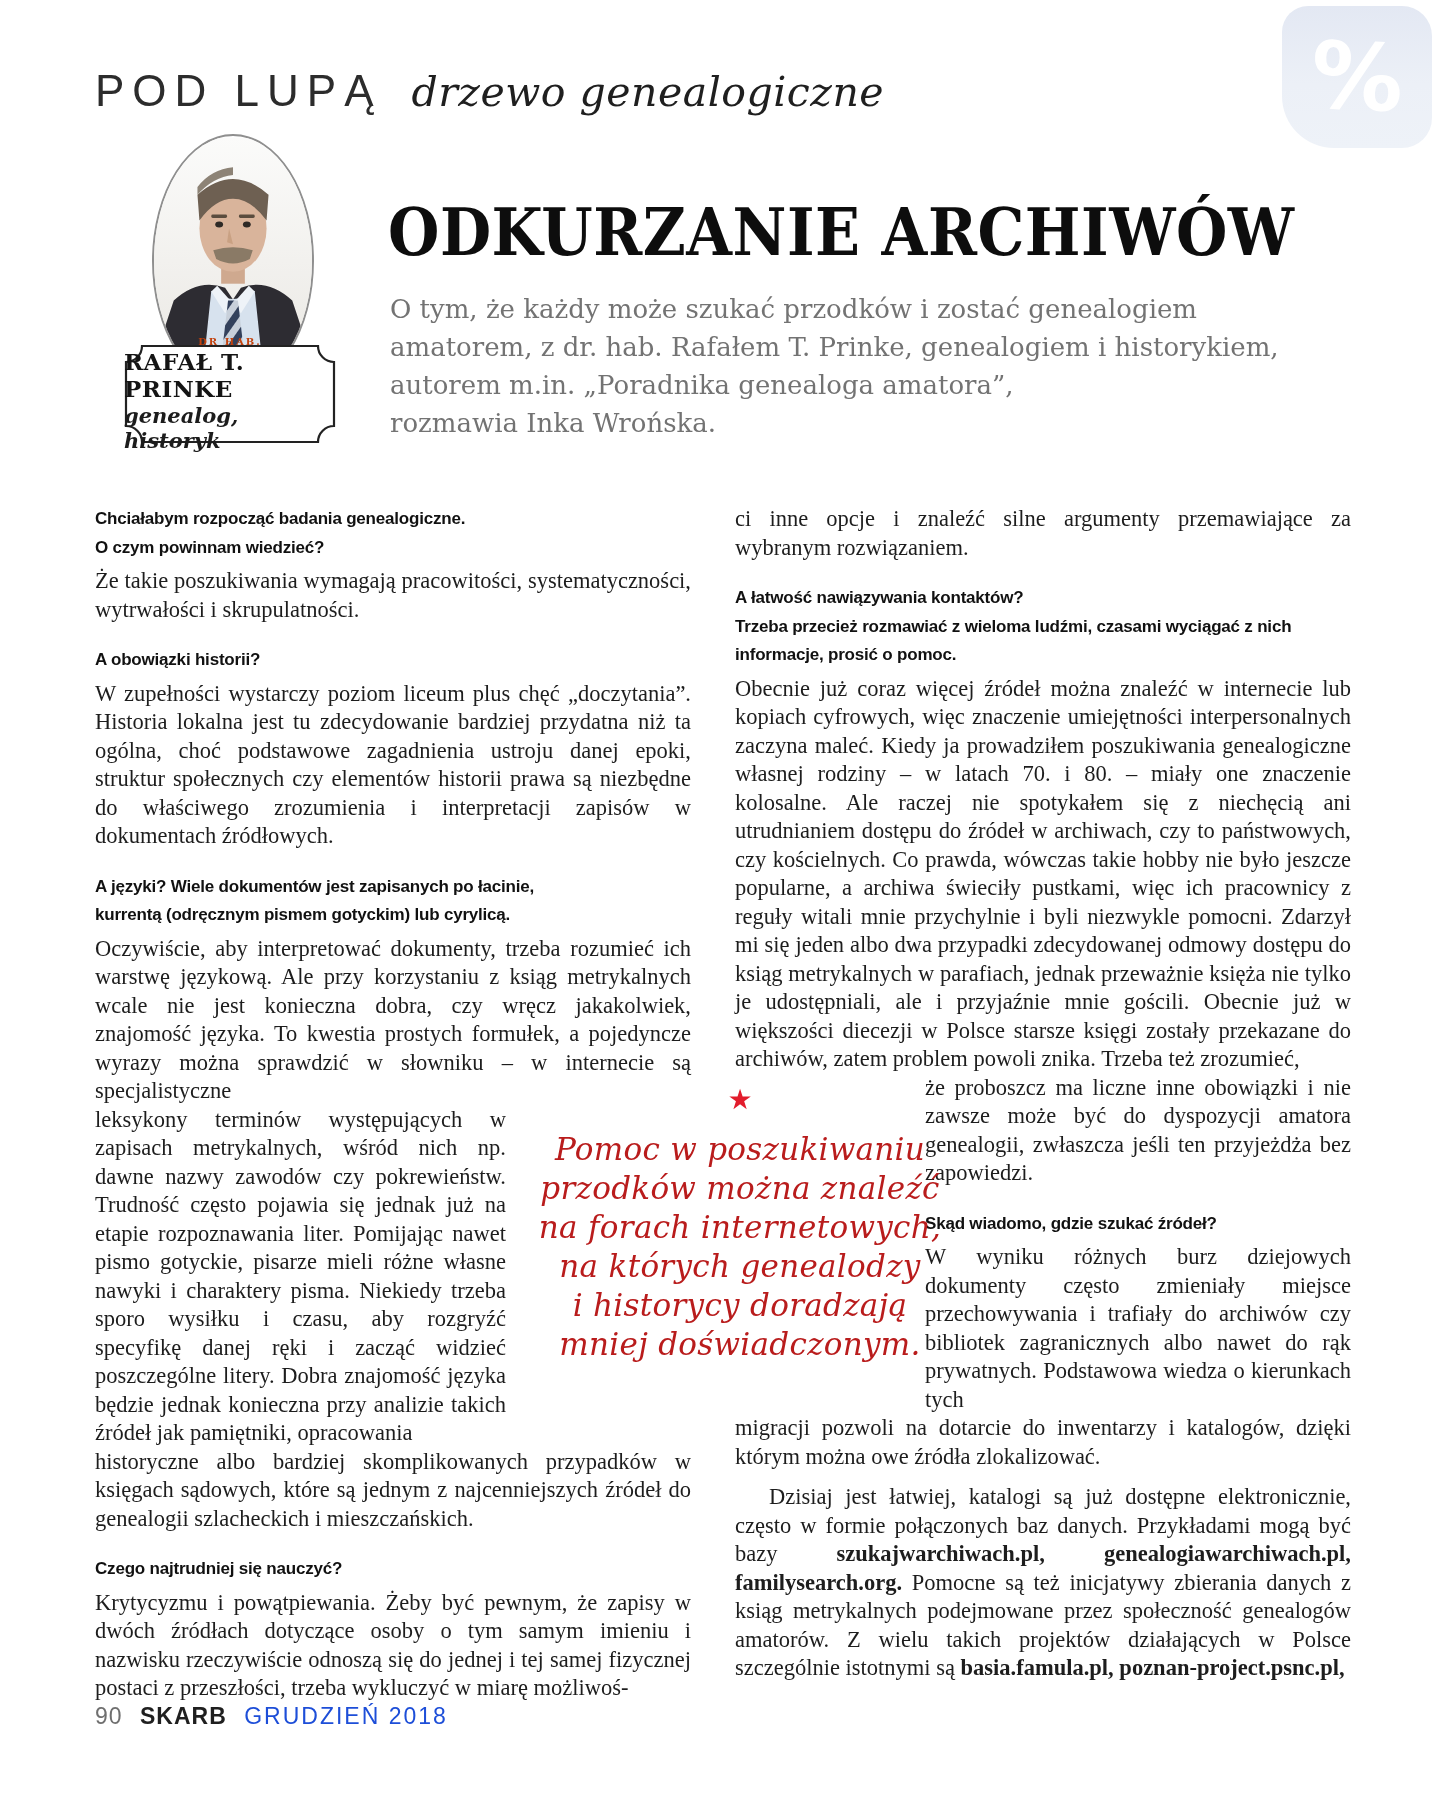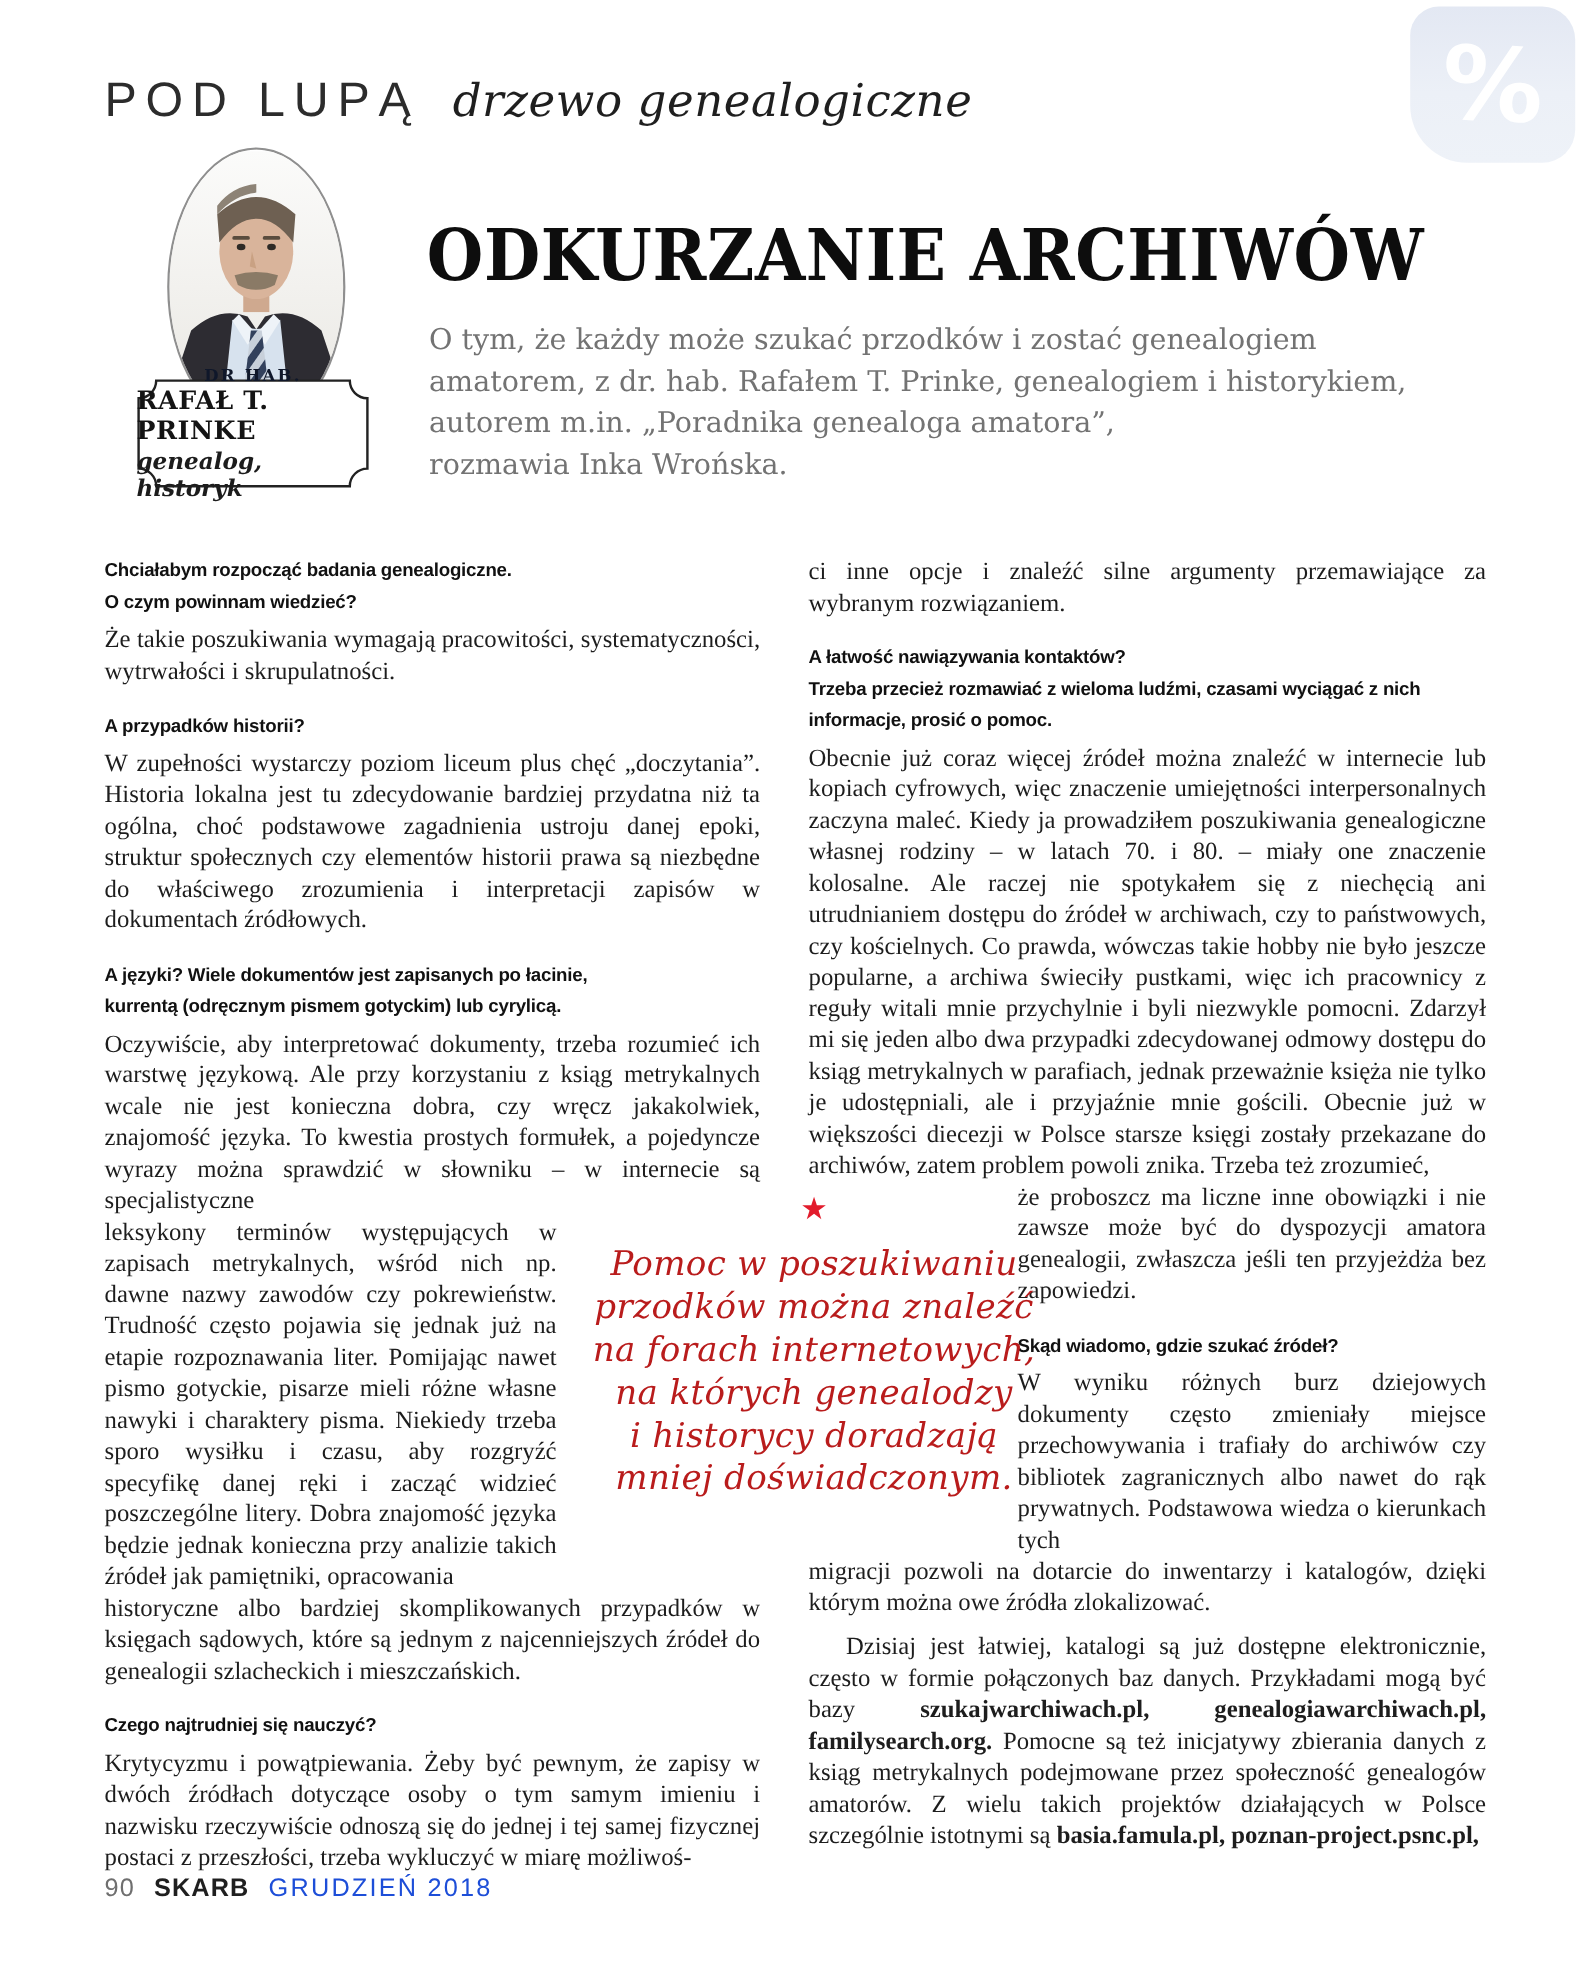--- a/index.html
+++ b/index.html
@@ -27,22 +27,22 @@
   .photo{position:absolute;left:152px;top:134px;width:158px;height:250px;border-radius:50%;
          border:2px solid #8f8f8f;box-shadow:inset 0 0 0 4px #ffffff,inset 0 0 0 5px #c6c6c6;
          overflow:hidden;background:#f4f3f0;}
   .photo svg{display:block;width:100%;height:100%;}
 
   
   .plaque{position:absolute;left:124px;top:344px;width:212px;height:100px;}
   .plaque svg{position:absolute;left:0;top:0;}
   .plaque-text{position:absolute;left:0;top:0;width:100%;height:100%;display:flex;
                flex-direction:column;align-items:center;justify-content:center;gap:1px;}
-  .plaque-degree{font-family:"DejaVu Serif",serif;font-weight:700;font-size:15px;
-                 letter-spacing:2px;color:#0f172a;}
+  .plaque-degree{font-family:"DejaVu Serif",serif;font-weight:700;font-size:10px;
+                 letter-spacing:2px;color:#c2410c;}
   .plaque-name{font-family:"DejaVu Serif",serif;font-weight:700;font-size:23px;
                letter-spacing:0.5px;color:#141414;}
   .plaque-role{font-family:"DejaVu Serif",serif;font-weight:700;font-style:italic;
                font-size:21px;color:#1c1c1c;}
 
   
   .article-title{position:absolute;left:388px;top:194px;font-family:"DejaVu Serif",serif;
                  font-weight:700;font-size:59px;letter-spacing:0.5px;color:#0d0d0d;
                  transform:scaleY(1.1);transform-origin:left top;white-space:nowrap;}
   .article-lead{position:absolute;left:390px;top:290px;width:990px;
@@ -139,21 +139,21 @@
   <div class="article-lead">O tym, że każdy może szukać przodków i zostać genealogiem
 amatorem, z dr. hab. Rafałem T. Prinke, genealogiem i historykiem,
 autorem m.in. „Poradnika genealoga amatora”,
 rozmawia Inka Wrońska.</div>
 
   <div class="columns">
     <div class="col col-left" id="col-left">
         <p class="q">Chciałabym rozpocząć badania genealogiczne.
 O czym powinnam wiedzieć?</p>
         <p class="a">Że takie poszukiwania wymagają pracowitości, systematyczności, wytrwałości i skrupulatności.</p>
-        <p class="q">A przypadków historii?</p>
+        <p class="q">A obowiązki historii?</p>
         <p class="a">W zupełności wystarczy poziom liceum plus chęć „doczytania”. Historia lokalna jest tu zdecydowanie bardziej przydatna niż ta ogólna, choć podstawowe zagadnienia ustroju danej epoki, struktur społecznych czy elementów historii prawa są niezbędne do właściwego zrozumienia i interpretacji zapisów w dokumentach źródłowych.</p>
         <p class="q">A języki? Wiele dokumentów jest zapisanych po łacinie,
 kurrentą (odręcznym pismem gotyckim) lub cyrylicą.</p>
         <p class="a">Oczywiście, aby interpretować dokumenty, trzeba rozumieć ich warstwę językową. Ale przy korzystaniu z ksiąg metrykalnych wcale nie jest konieczna dobra, czy wręcz jakakolwiek, znajomość języka. To kwestia prostych formułek, a pojedyncze wyrazy można sprawdzić w słowniku – w internecie są specjalistyczne</p>
         <div class="spacer-r"></div>
         <p class="a">leksykony terminów występujących w zapisach metrykalnych, wśród nich np. dawne nazwy zawodów czy pokrewieństw. Trudność często pojawia się jednak już na etapie rozpoznawania liter. Pomijając nawet pismo gotyckie, pisarze mieli różne własne nawyki i charaktery pisma. Niekiedy trzeba sporo wysiłku i czasu, aby rozgryźć specyfikę danej ręki i zacząć widzieć poszczególne litery. Dobra znajomość języka będzie jednak konieczna przy analizie takich źródeł jak pamiętniki, opracowania</p>
         <p class="a clear-r">historyczne albo bardziej skomplikowanych przypadków w księgach sądowych, które są jednym z najcenniejszych źródeł do genealogii szlacheckich i mieszczańskich.</p>
         <p class="q">Czego najtrudniej się nauczyć?</p>
         <p class="a">Krytycyzmu i powątpiewania. Żeby być pewnym, że zapisy w dwóch źródłach dotyczące osoby o tym samym imieniu i nazwisku rzeczywiście odnoszą się do jednej i tej samej fizycznej postaci z przeszłości, trzeba wykluczyć w miarę możliwoś-</p>
       </div>

